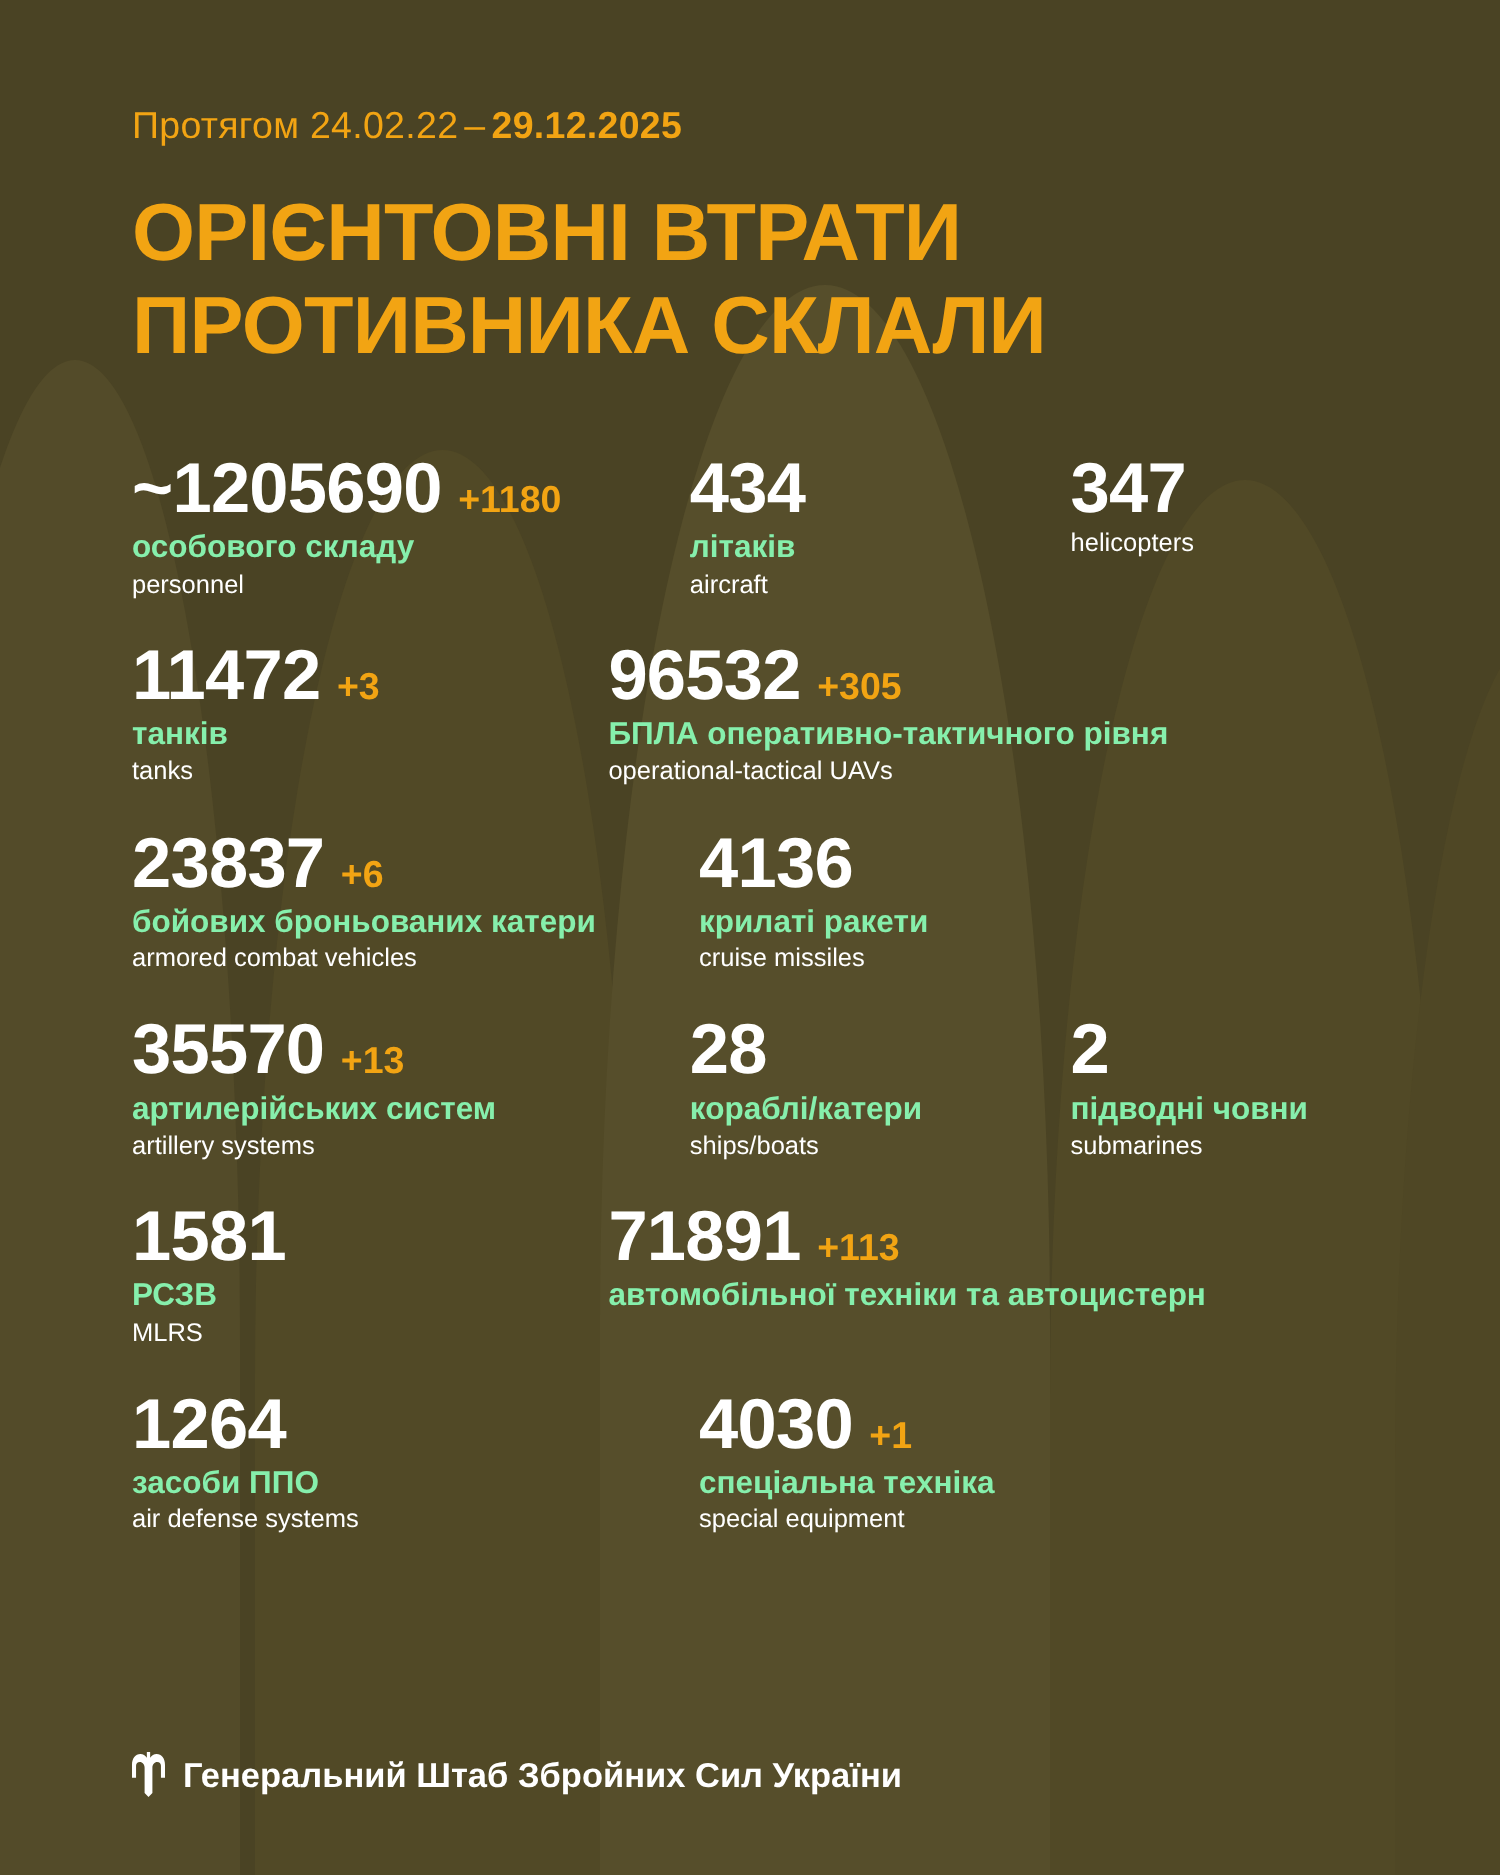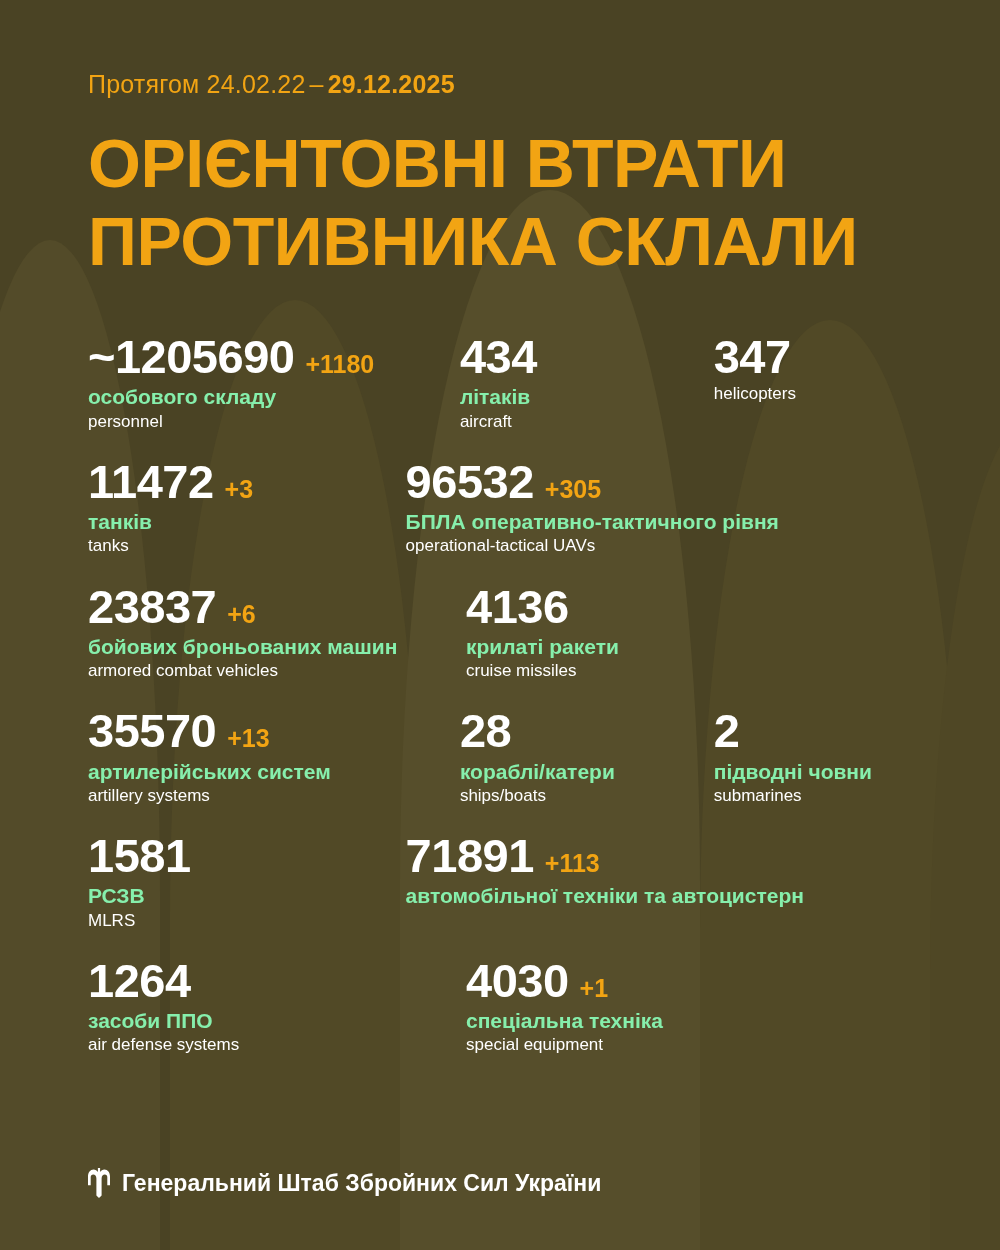--- a/index.html
+++ b/index.html
@@ -44,21 +44,21 @@
     margin-bottom: 26px;
     white-space: nowrap;
   }
   .period .date-from { color: #f2a413; }
   .period .dash { color: #f2a413; padding: 0 4px; }
   .period .date-to { font-weight: bold; color: #f2a413; }
 
   .headline {
     color: #f2a413;
     font-weight: bold;
-    font-size: 68px;
+    font-size: 54px;
     line-height: 1.14;
     letter-spacing: -0.5px;
     text-transform: uppercase;
     margin-bottom: 52px;
   }
   .headline div { white-space: nowrap; }
 
   .grid {
     display: block;
   }
@@ -200,21 +200,21 @@
         <div class="label-en">operational-tactical UAVs</div>
       </div>
     </div>
 
     <div class="row">
       <div class="cell col1">
         <div class="numline">
           <span class="value">23837</span>
           <span class="delta">+6</span>
         </div>
-        <div class="label-ua">бойових броньованих машин</div>
+        <div class="label-ua">бойових броньованих катери</div>
         <div class="label-en">armored combat vehicles</div>
       </div>
       <div class="cell col2">
         <div class="numline">
           <span class="value">4136</span>
           <span class="delta"></span>
         </div>
         <div class="label-ua">крилаті ракети</div>
         <div class="label-en">cruise missiles</div>
       </div>

